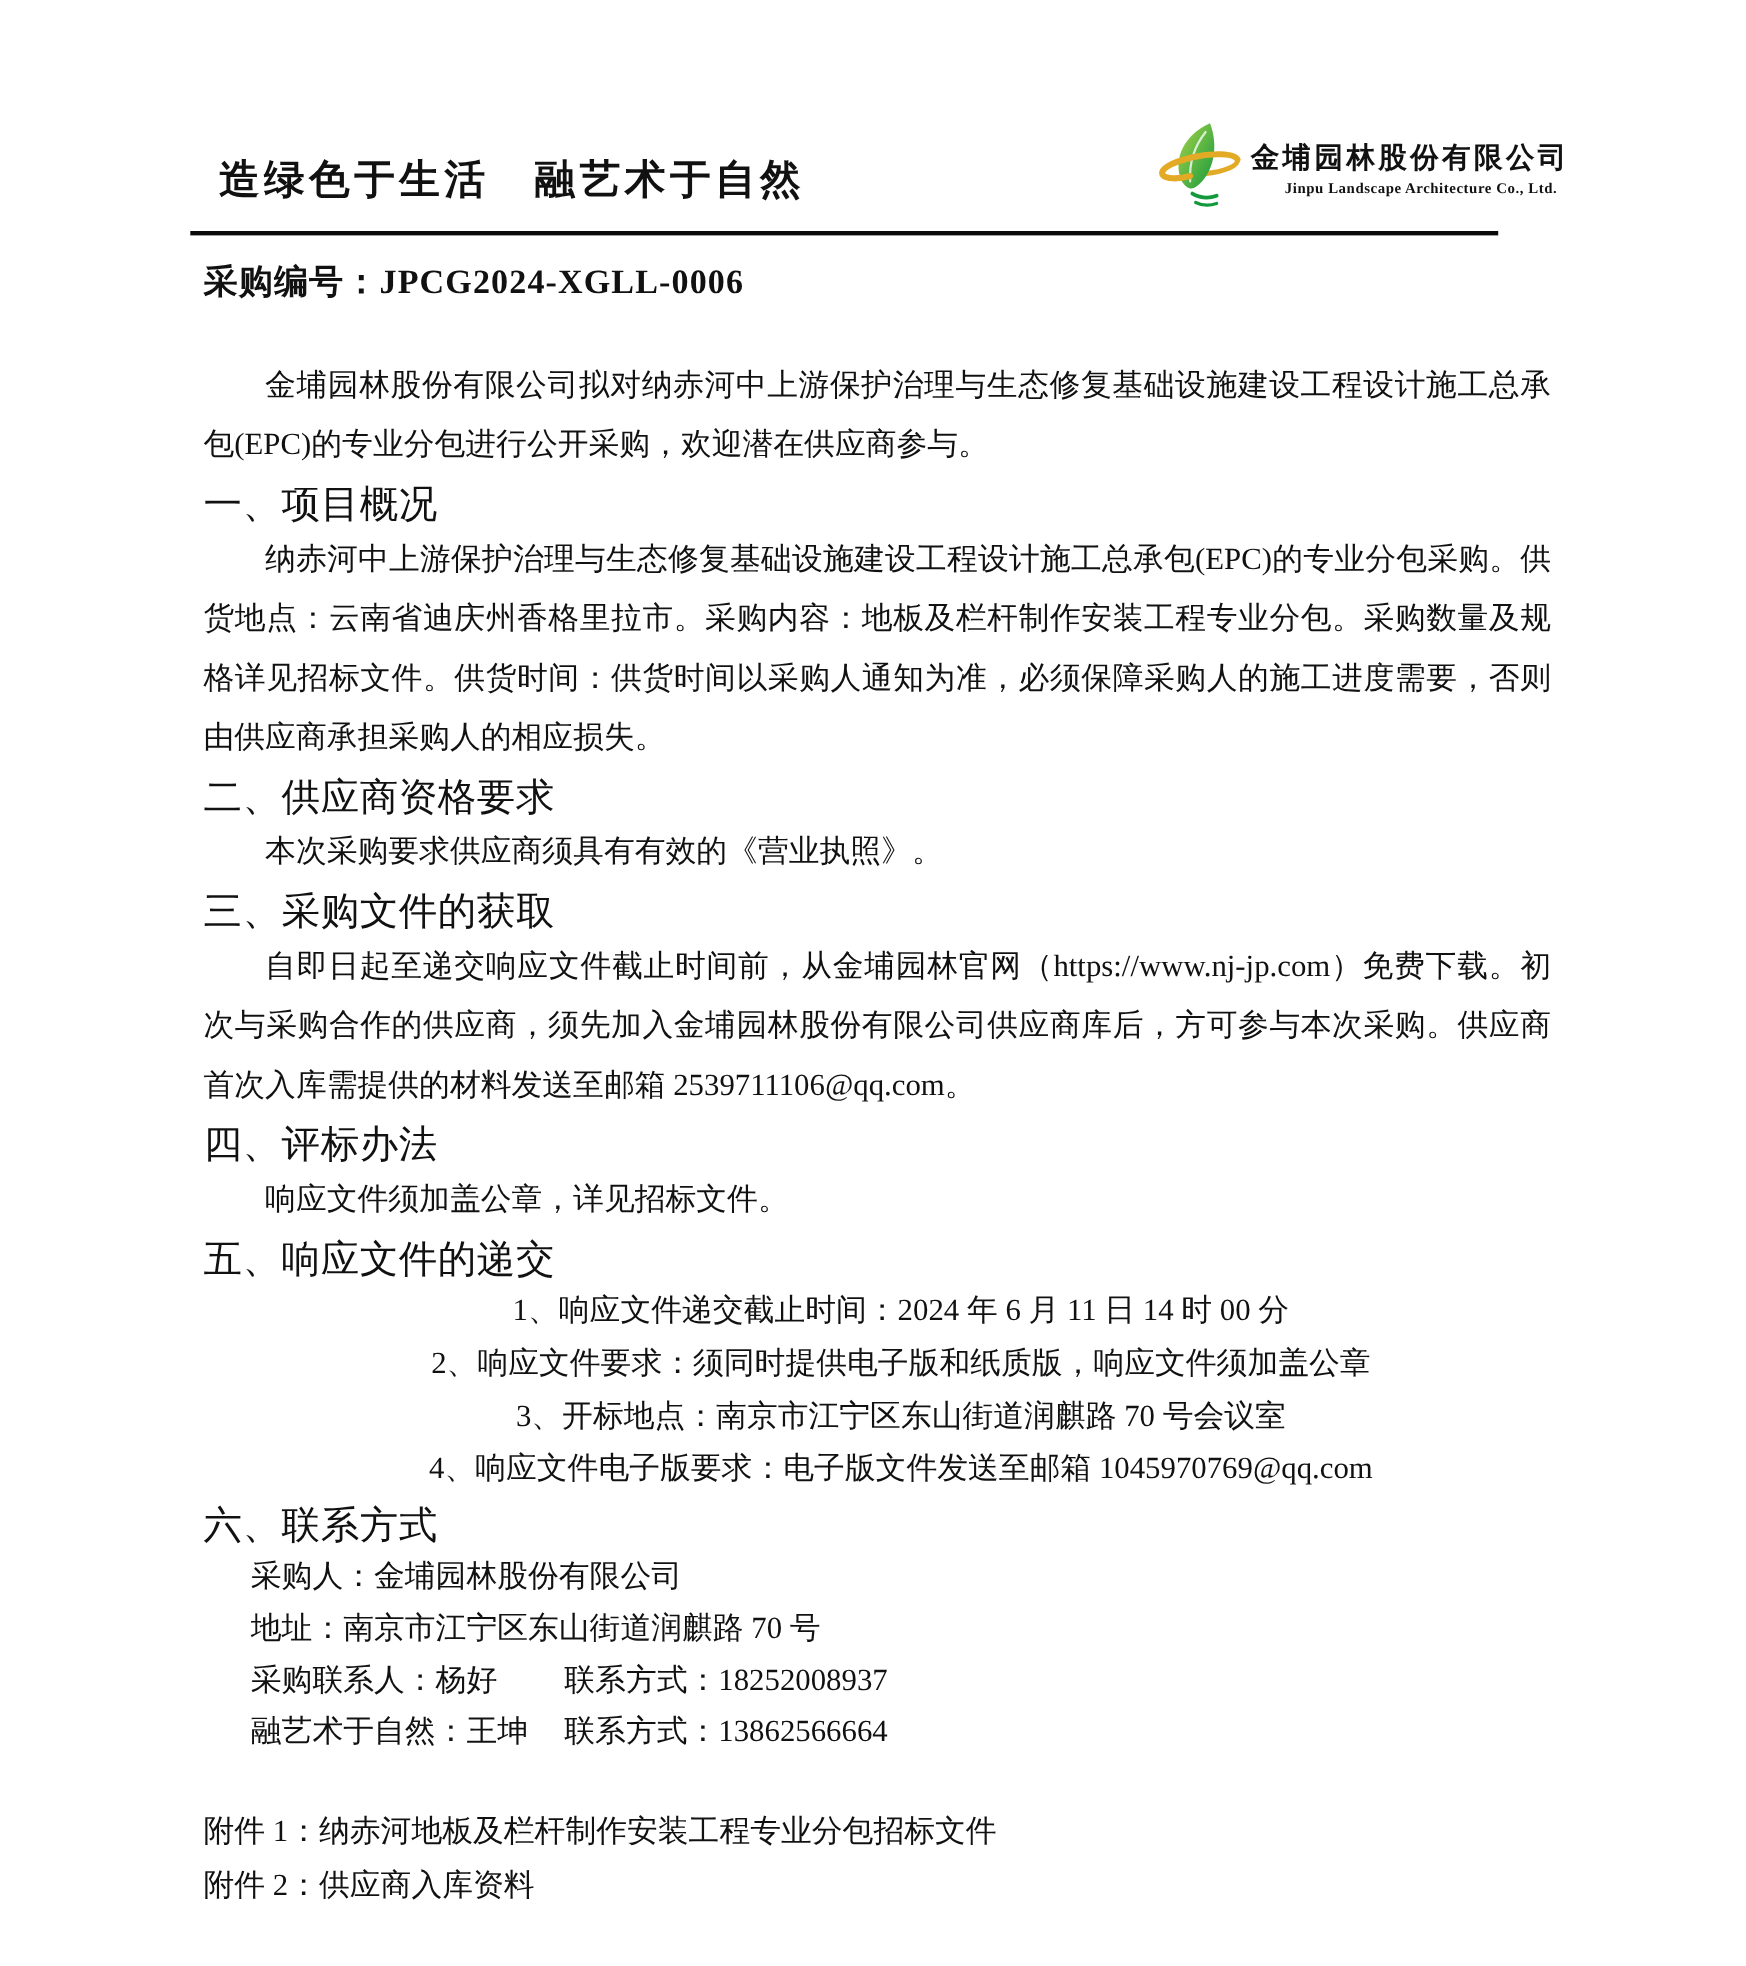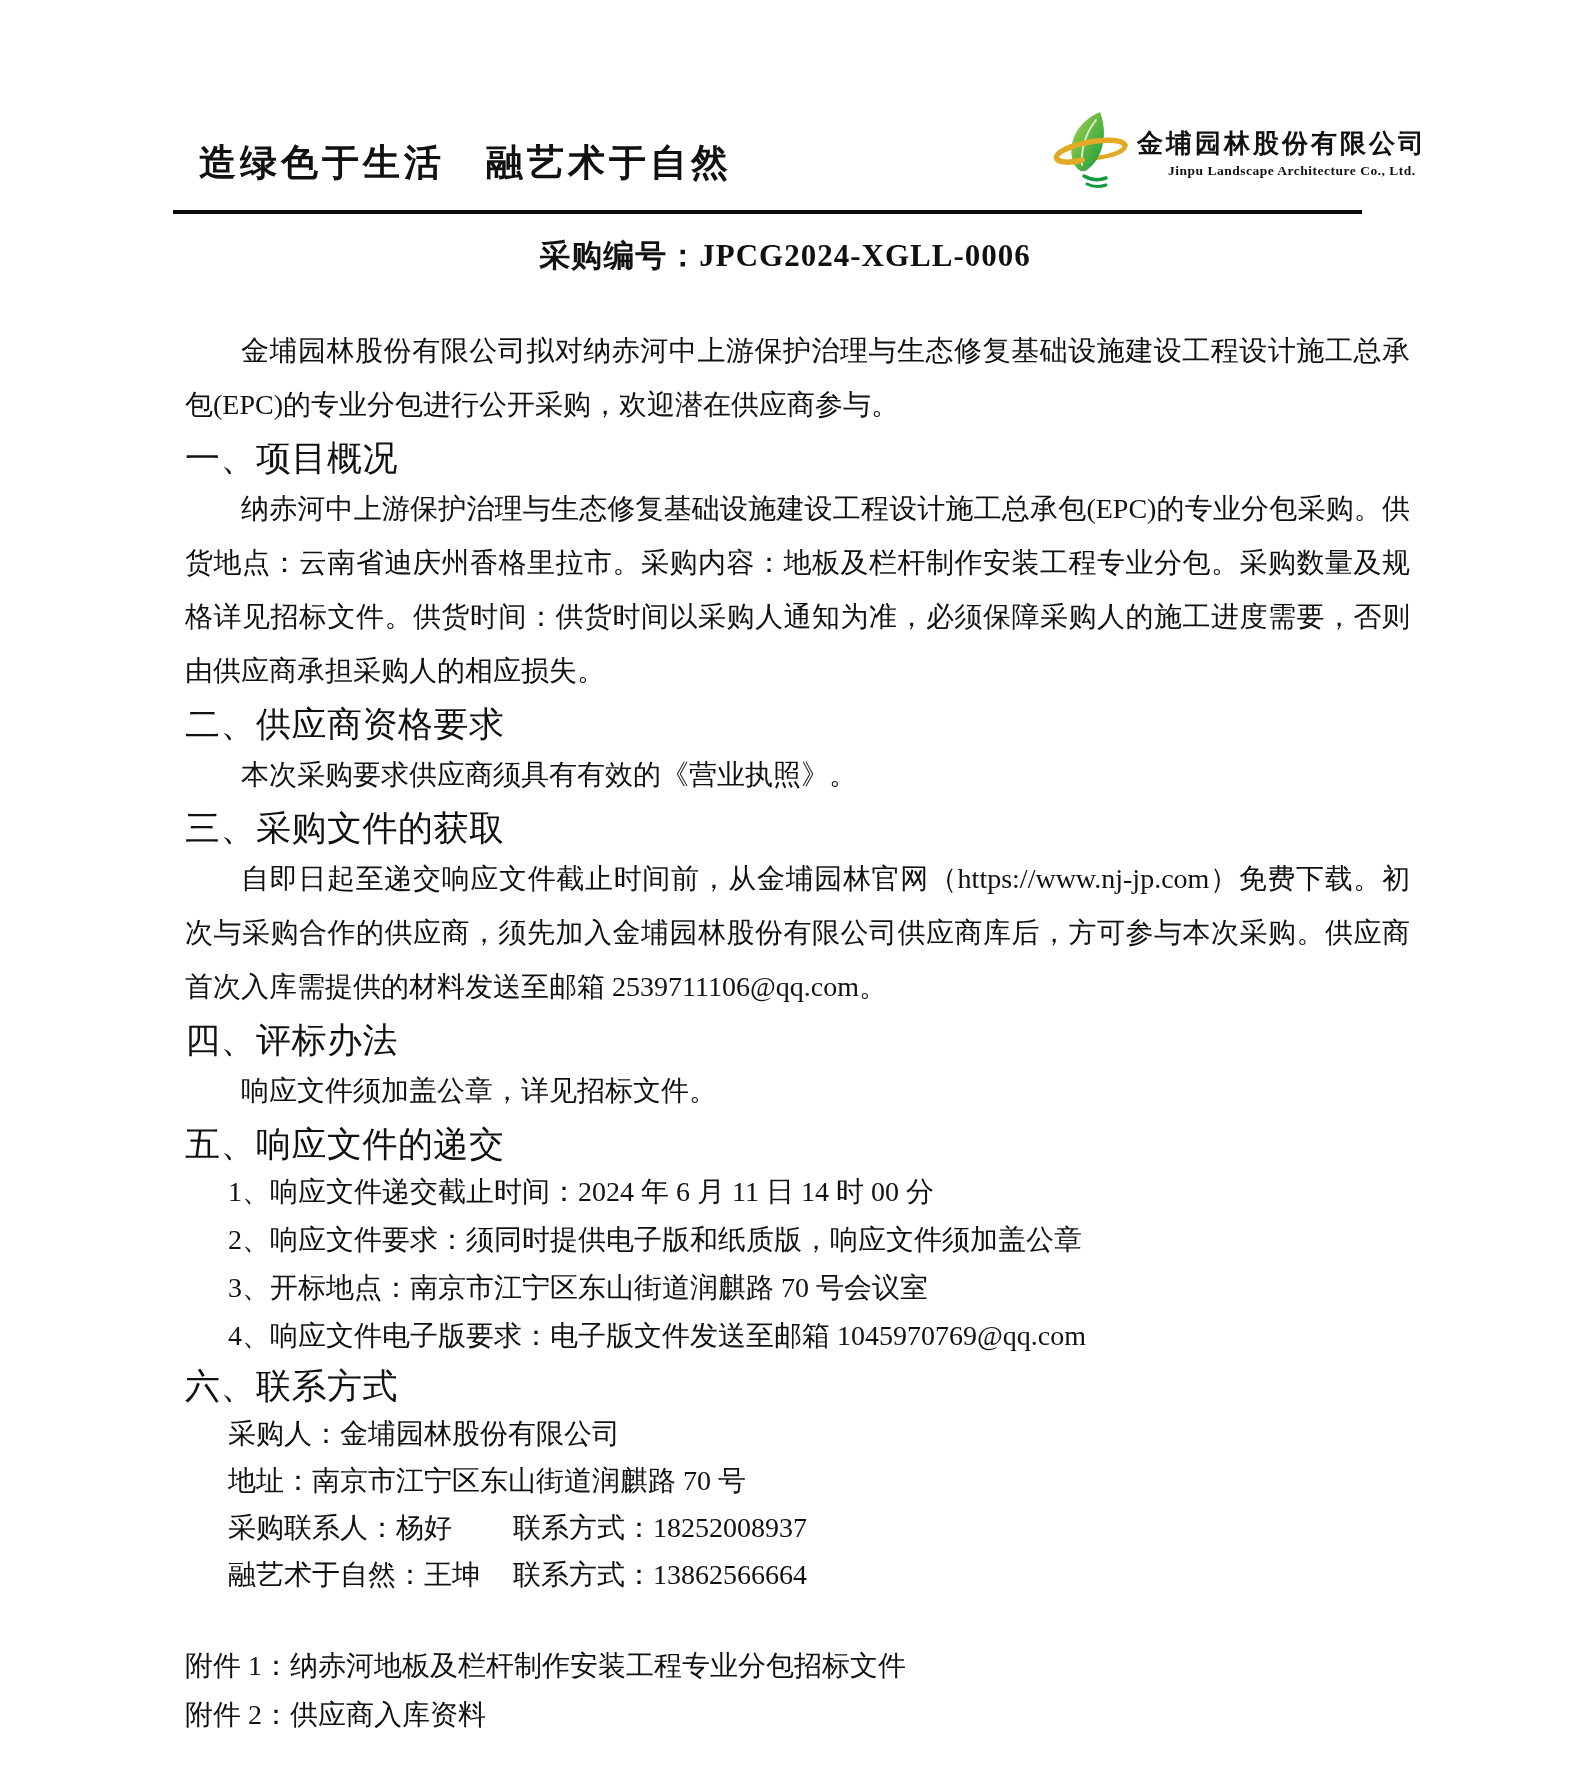--- a/index.html
+++ b/index.html
@@ -56,21 +56,21 @@
     position: absolute;
     left: -12px;
     bottom: 0;
     width: 1189px;
     height: 4px;
     background: #0a0a0a;
   }
   
   .doc-number {
     margin-top: 22px;
-    text-align: center;
+    text-align: left;
     padding-right: 25px;
     font-size: 31px;
     font-weight: bold;
     letter-spacing: 1px;
     line-height: 40px;
   }
   
   .body-text { margin-top: 48px; font-size: 28px; }
   .para {
     line-height: 54px;
@@ -80,20 +80,21 @@
   .sec-h {
     font-size: 35px;
     font-weight: normal;
     line-height: 47px;
     margin-top: 3px;
     letter-spacing: 0.5px;
   }
   .item {
     line-height: 48px;
     padding-left: 43px;
+    text-align: center;
   }
   .contact-line {
     line-height: 47px;
     padding-left: 43px;
   }
   .c-left { display: inline-block; width: 285px; }
   .attachments { margin-top: 43px; }
   .attachment-line { line-height: 49px; }
 </style>
 </head>

